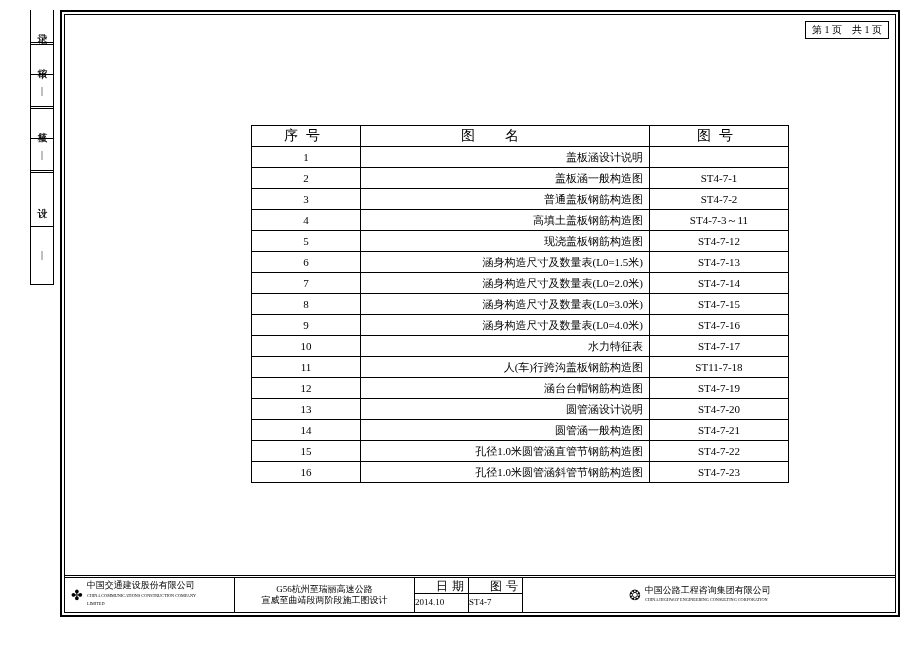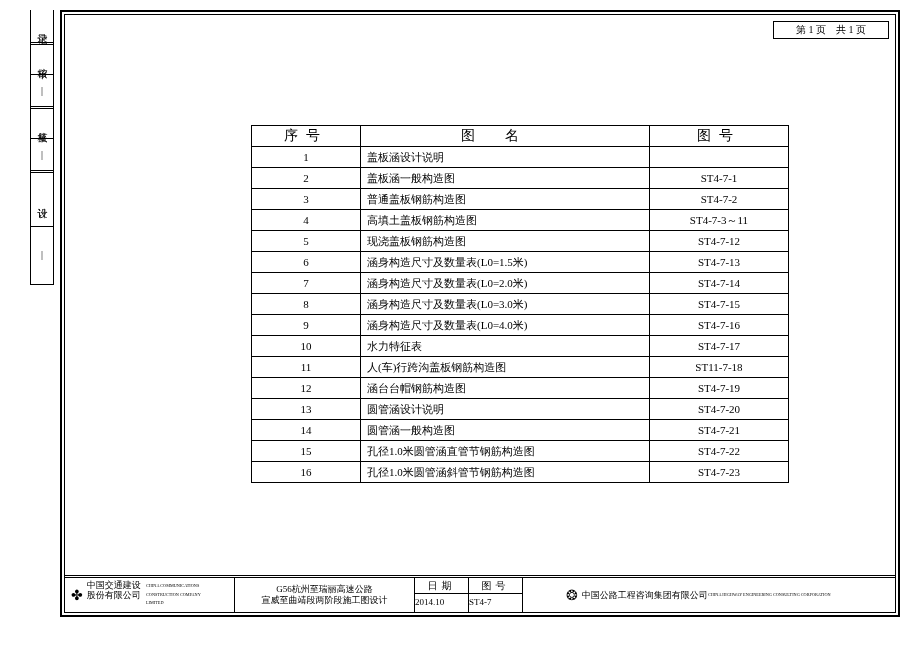--- a/index.html
+++ b/index.html
@@ -5,40 +5,40 @@
 html,body{margin:0;padding:0;font-family:"SimSun","STSong",serif}
 .page{width:920px;height:651px;background:#fff;position:relative;box-sizing:border-box}
 .frame{position:absolute;left:60px;top:10px;right:20px;bottom:34px;border:2px solid #000;box-sizing:border-box;background:#fff}
 .inner-frame{position:absolute;left:2px;top:2px;right:2px;bottom:2px;border:1px solid #000}
 .side-strip{position:absolute;left:30px;top:10px;width:22px;height:274px;border-left:1px solid #000;border-right:1px solid #000;border-bottom:1px solid #000}
 .side-cell{width:22px;box-sizing:border-box;border-top:1px solid #000;display:flex;align-items:center;justify-content:center;writing-mode:vertical-rl;text-orientation:upright;font-size:10px;font-family:"SimSun",serif;padding:2px 0}
 .side-cell.small{height:32px}
 .side-cell.large{height:56px}
 .side-cell.double{border-top:3px double #000}
 .side-cell.nb{border-top:none}
-.pagenum{position:absolute;right:6px;top:6px;border:1px solid #000;font-size:10px;padding:1px 22px;font-family:"SimSun",serif}
+.pagenum{position:absolute;right:6px;top:6px;border:1px solid #000;font-size:10px;padding:1px 6px;font-family:"SimSun",serif}
 .main-table{position:absolute;left:186px;top:110px;border-collapse:collapse;font-size:11px;font-family:"SimSun",serif}
 .main-table th,.main-table td{border:1px solid #000;padding:0 6px;line-height:20px}
 .main-table th{font-weight:normal;font-size:14px;letter-spacing:8px}
 .col-seq{width:96px;text-align:center}
-.col-name{width:276px;text-align:left}
+.col-name{width:276px;text-align:right}
 .col-code{width:126px;text-align:center}
 th.col-name{text-align:center;letter-spacing:30px}
 th.col-seq{text-align:center}
 th.col-code{text-align:center}
 .title-block{position:absolute;left:0;right:0;bottom:0;height:34px;border-top:3px double #000;display:flex}
 .tb-cell{border-right:1px solid #000;display:flex;align-items:center;justify-content:center;padding:0 6px;box-sizing:border-box;font-size:10px;font-family:"SimSun",serif}
 .tb-logo{width:170px;flex-direction:row;gap:4px}
 .logo-icon{font-size:14px}
-.logo-txt{display:flex;flex-direction:row;line-height:10px;font-size:9px}
+.logo-txt{display:flex;flex-direction:column;line-height:10px;font-size:9px}
 .logo-sub{font-size:5px;transform:scale(.85);transform-origin:left}
 .tb-proj{width:180px;flex-direction:column;line-height:11px;font-size:9px}
 .tb-title{width:210px;font-size:13px;letter-spacing:8px}
 .tb-dc{width:54px;flex-direction:column;padding:0}
-.dc-h{border-bottom:1px solid #000;width:100%;text-align:center;font-size:10px;line-height:14px;letter-spacing:4px}
+.dc-h{border-bottom:1px solid #000;width:100%;text-align:right;font-size:12px;line-height:14px;letter-spacing:4px}
 .dc-v{width:100%;text-align:left;font-size:9px;line-height:17px}
 .tb-right{flex:1;flex-direction:row;gap:4px;border-right:none}
 </style>
 </head>
 <body>
 
 <div class="page">
 
   <div class="side-strip">
     <div class="side-cell small nb">记录</div>

